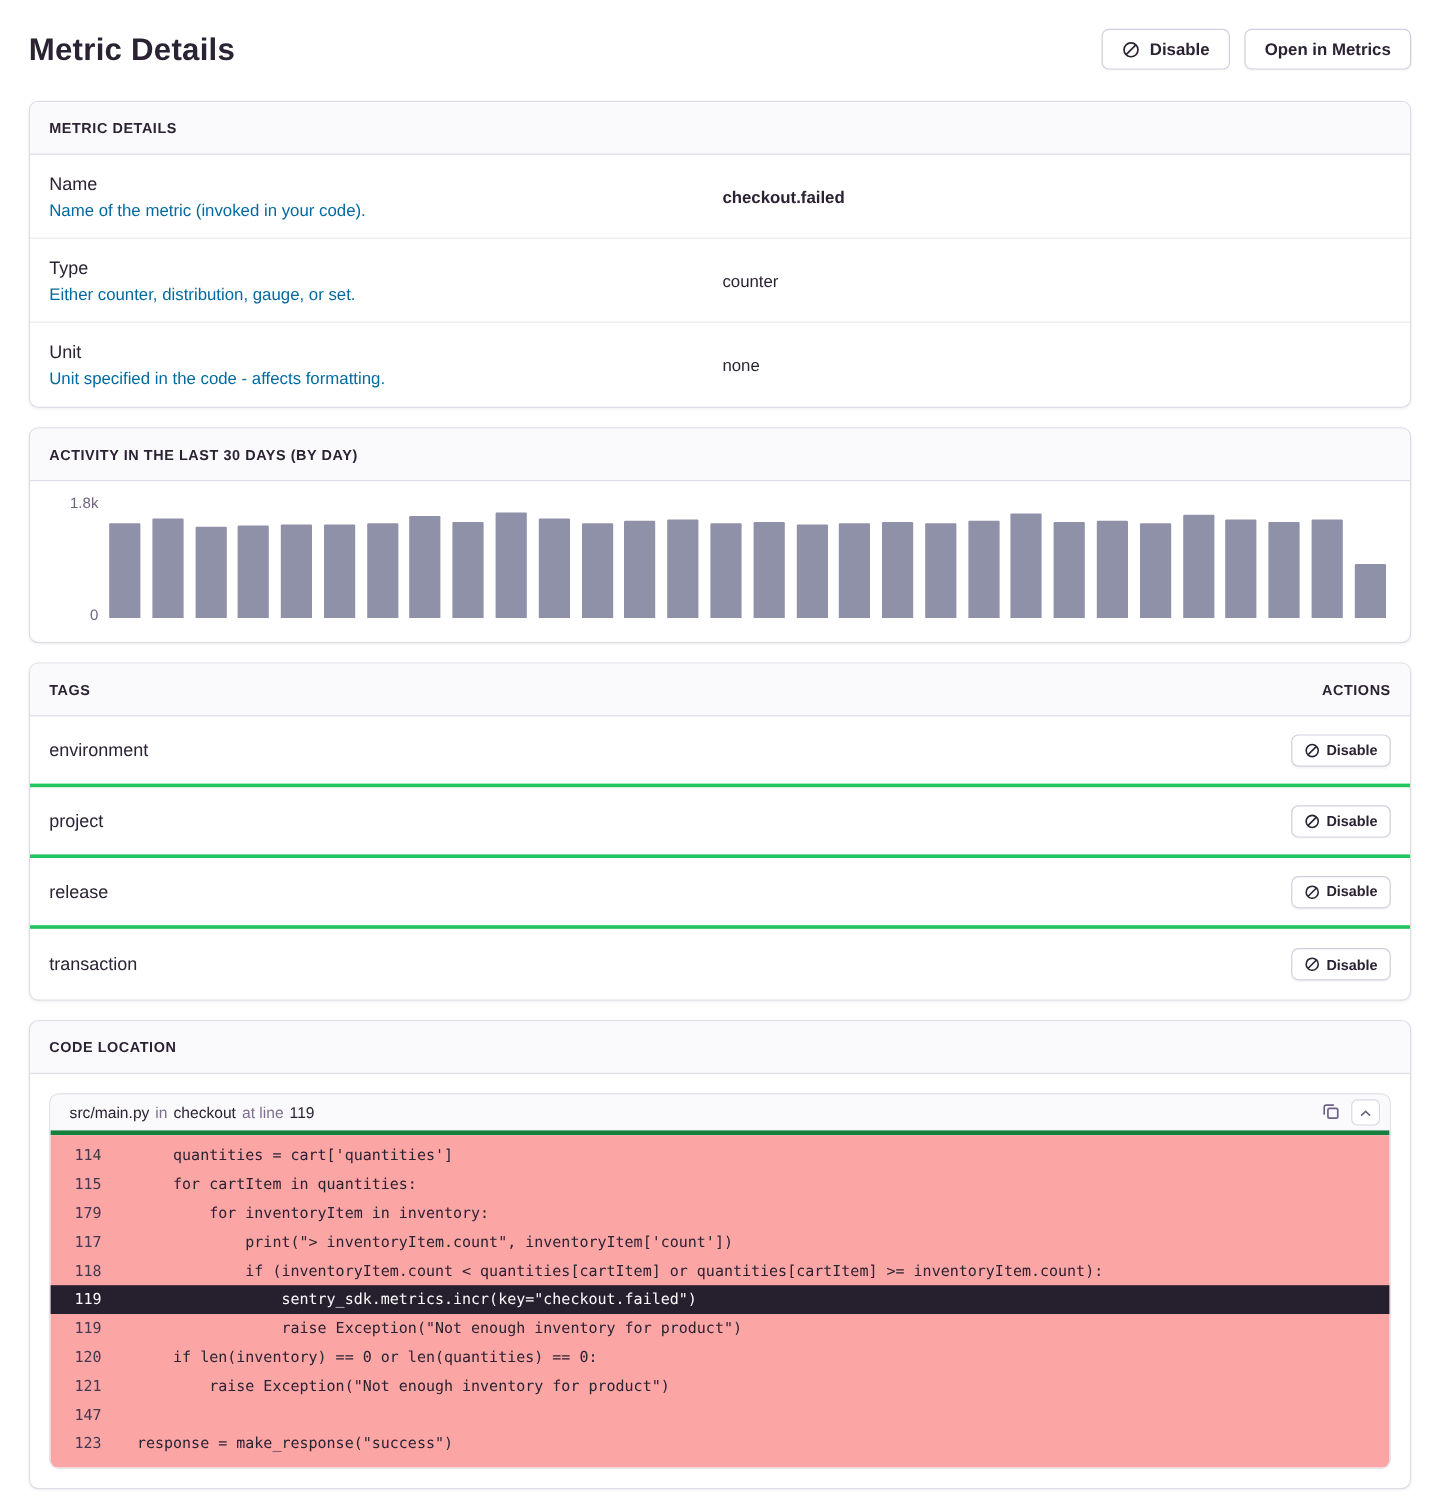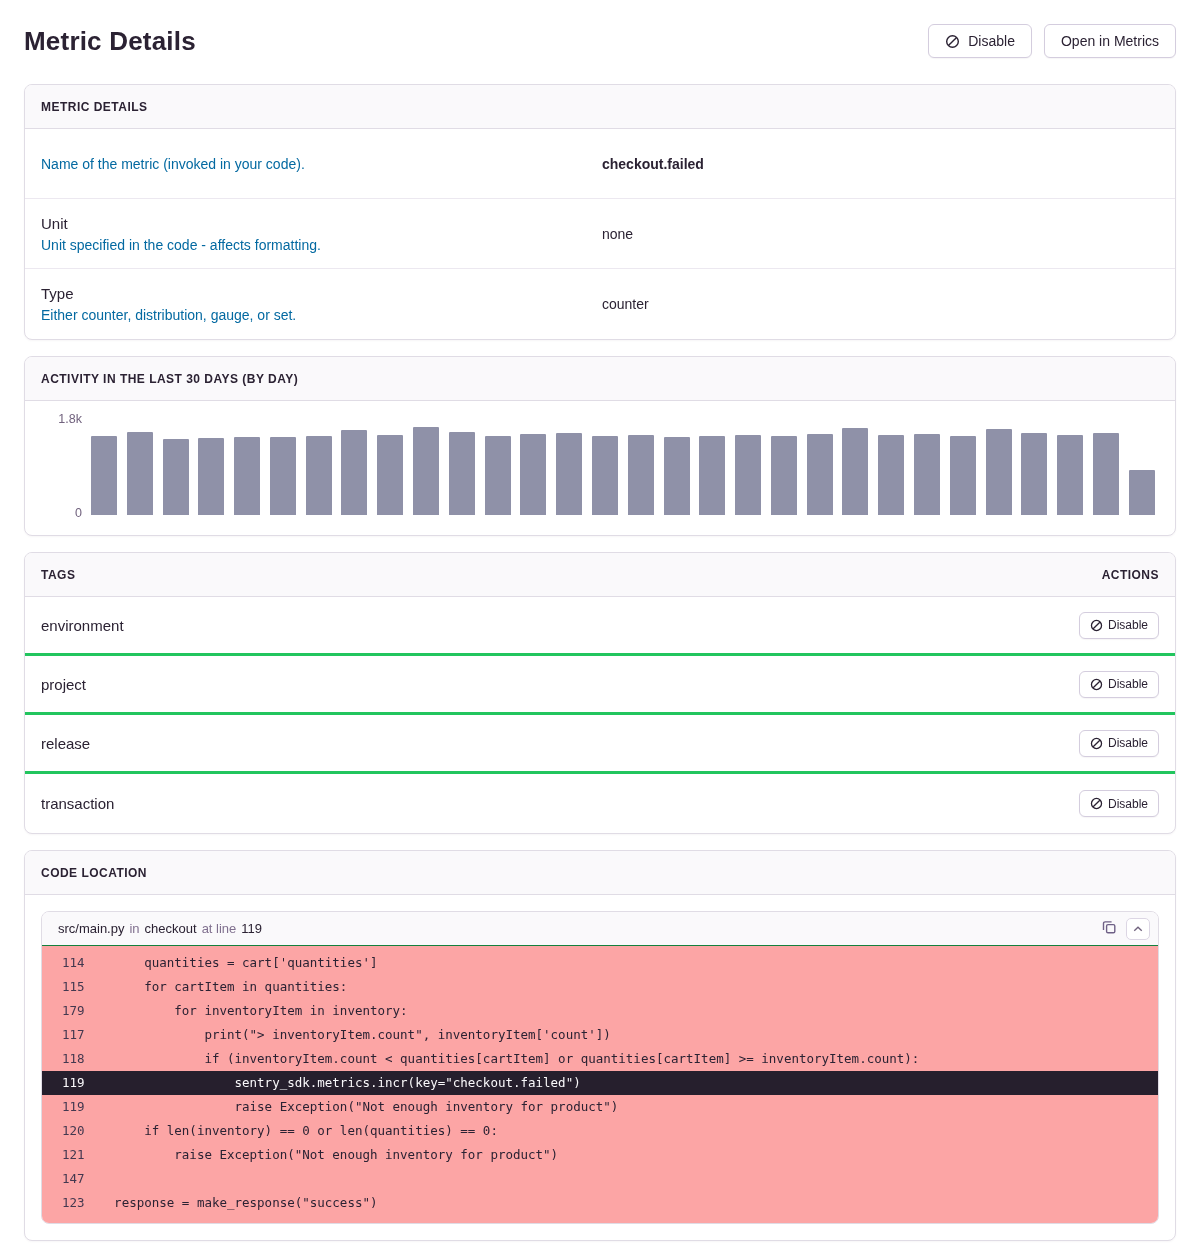--- a/index.html
+++ b/index.html
@@ -11,21 +11,21 @@
   }
   .page { width:1200px; padding:24px; background:#fff; min-height:1224px; }
 
   
   .page-header { display:flex; justify-content:space-between; align-items:center; margin:0 0 26px; }
   .page-title { font-size:26px; font-weight:700; margin:0; letter-spacing:0.2px; }
   .header-actions { display:flex; gap:12px; }
   .btn {
     display:inline-flex; align-items:center; gap:8px;
     background:#fff; border:1px solid #d4cdde; border-radius:6px;
-    padding:0 16px; height:34px; font-size:14px; font-weight:400; color:#2b2233;
+    padding:0 16px; height:34px; font-size:14px; font-weight:700; color:#2b2233;
     font-family:"Liberation Sans", sans-serif;
     box-shadow:0 1px 1px rgba(43,34,51,0.04); cursor:pointer;
   }
   .btn svg { display:block; }
 
   
   .panel {
     border:1px solid #e0dce5; border-radius:8px; margin-bottom:16px;
     background:#fff; overflow:hidden; box-shadow:0 1px 2px rgba(43,34,51,0.04);
   }
@@ -61,21 +61,21 @@
     display:flex; align-items:center; justify-content:space-between;
     height:59px; padding:0 16px; border-bottom:3px solid #22c55e; font-size:15px;
   }
   .tag-row:last-child { border-bottom:none; }
   .btn-small { height:27px; padding:0 10px; font-size:12px; gap:5px; border-radius:6px; }
 
   
   .panel-body { padding:16px; }
   .code-frame { border:1px solid #e0dce5; border-radius:8px; overflow:hidden; }
   .code-frame-header {
-    background:#faf9fb; border-bottom:1px solid #15803d;
+    background:#faf9fb; border-bottom:4px solid #15803d;
     height:34px; padding:0 8px 0 16px; display:flex; align-items:center; justify-content:space-between;
     font-size:13px;
   }
   .code-frame-title { display:flex; gap:5px; align-items:center; }
   .muted { color:#80708f; }
   .frame-tools { display:flex; align-items:center; gap:6px; }
   .icon-btn {
     background:transparent; border:none; padding:3px; display:flex; align-items:center; justify-content:center;
     color:#6e6086; cursor:pointer;
   }
@@ -116,37 +116,38 @@
       </button>
     </div>
   </div>
 
   <section class="panel">
     <div class="panel-header">
       <span>METRIC DETAILS</span>
     </div>
     <div class="detail-row">
       <div>
+        <div class="detail-label">Name</div>
         <div class="detail-desc">Name of the metric (invoked in your code).</div>
       </div>
       <div class="detail-value bold">checkout.failed</div>
+    </div>
+    <div class="detail-row">
+      <div>
+        <div class="detail-label">Type</div>
+        <div class="detail-desc">Either counter, distribution, gauge, or set.</div>
+      </div>
+      <div class="detail-value">counter</div>
     </div>
     <div class="detail-row">
       <div>
         <div class="detail-label">Unit</div>
         <div class="detail-desc">Unit specified in the code - affects formatting.</div>
       </div>
       <div class="detail-value">none</div>
-    </div>
-    <div class="detail-row">
-      <div>
-        <div class="detail-label">Type</div>
-        <div class="detail-desc">Either counter, distribution, gauge, or set.</div>
-      </div>
-      <div class="detail-value">counter</div>
     </div>
   </section>
 
   <section class="panel">
     <div class="panel-header">
       <span>ACTIVITY IN THE LAST 30 DAYS (BY DAY)</span>
     </div>
     <div class="chart-wrap">
       <div class="chart-axis">
         <span>1.8k</span>

